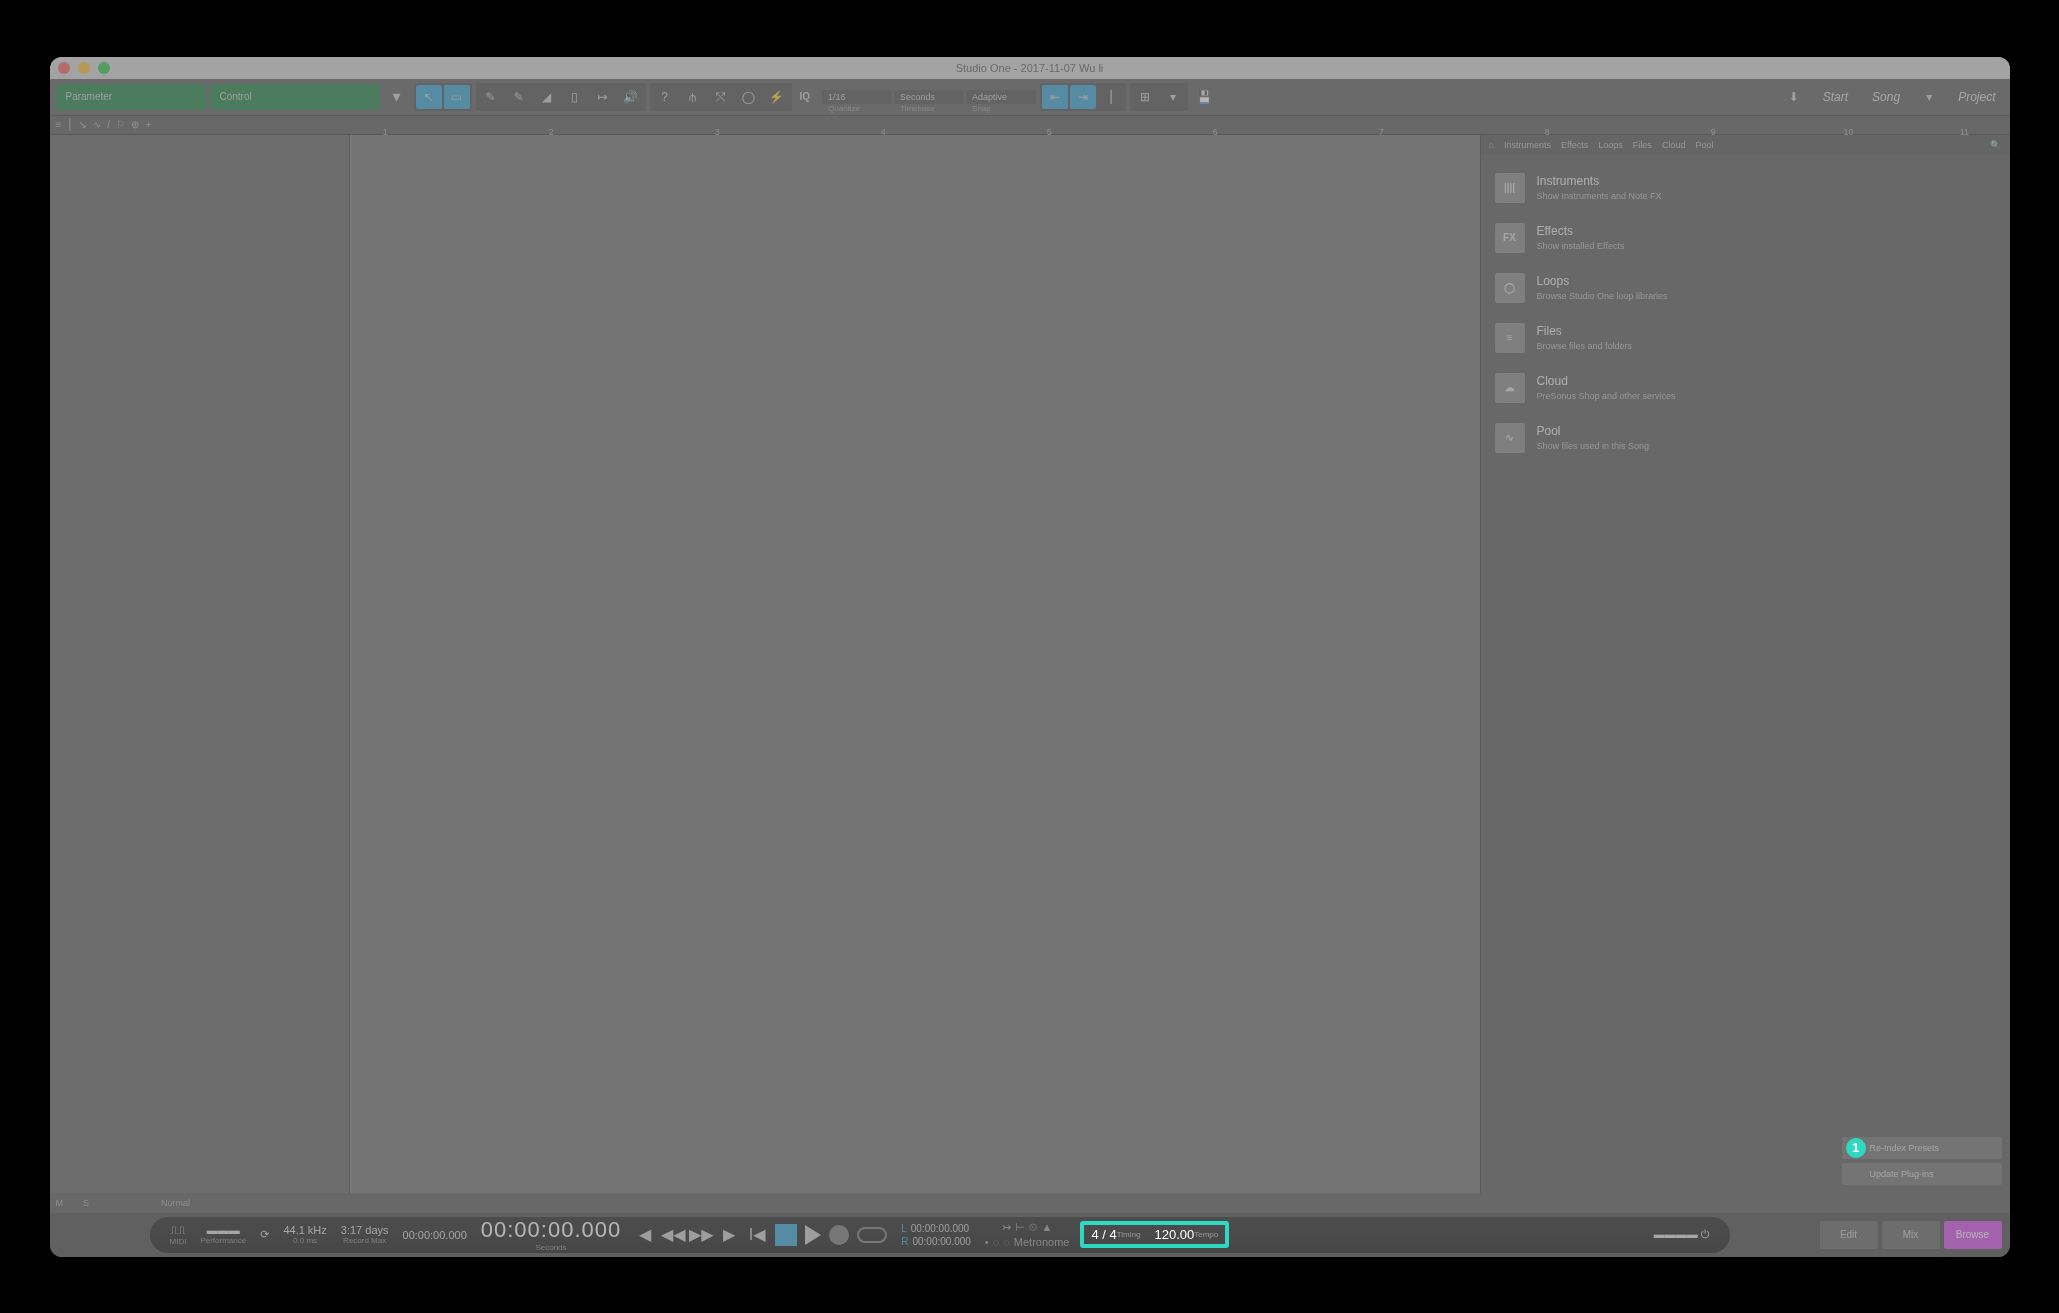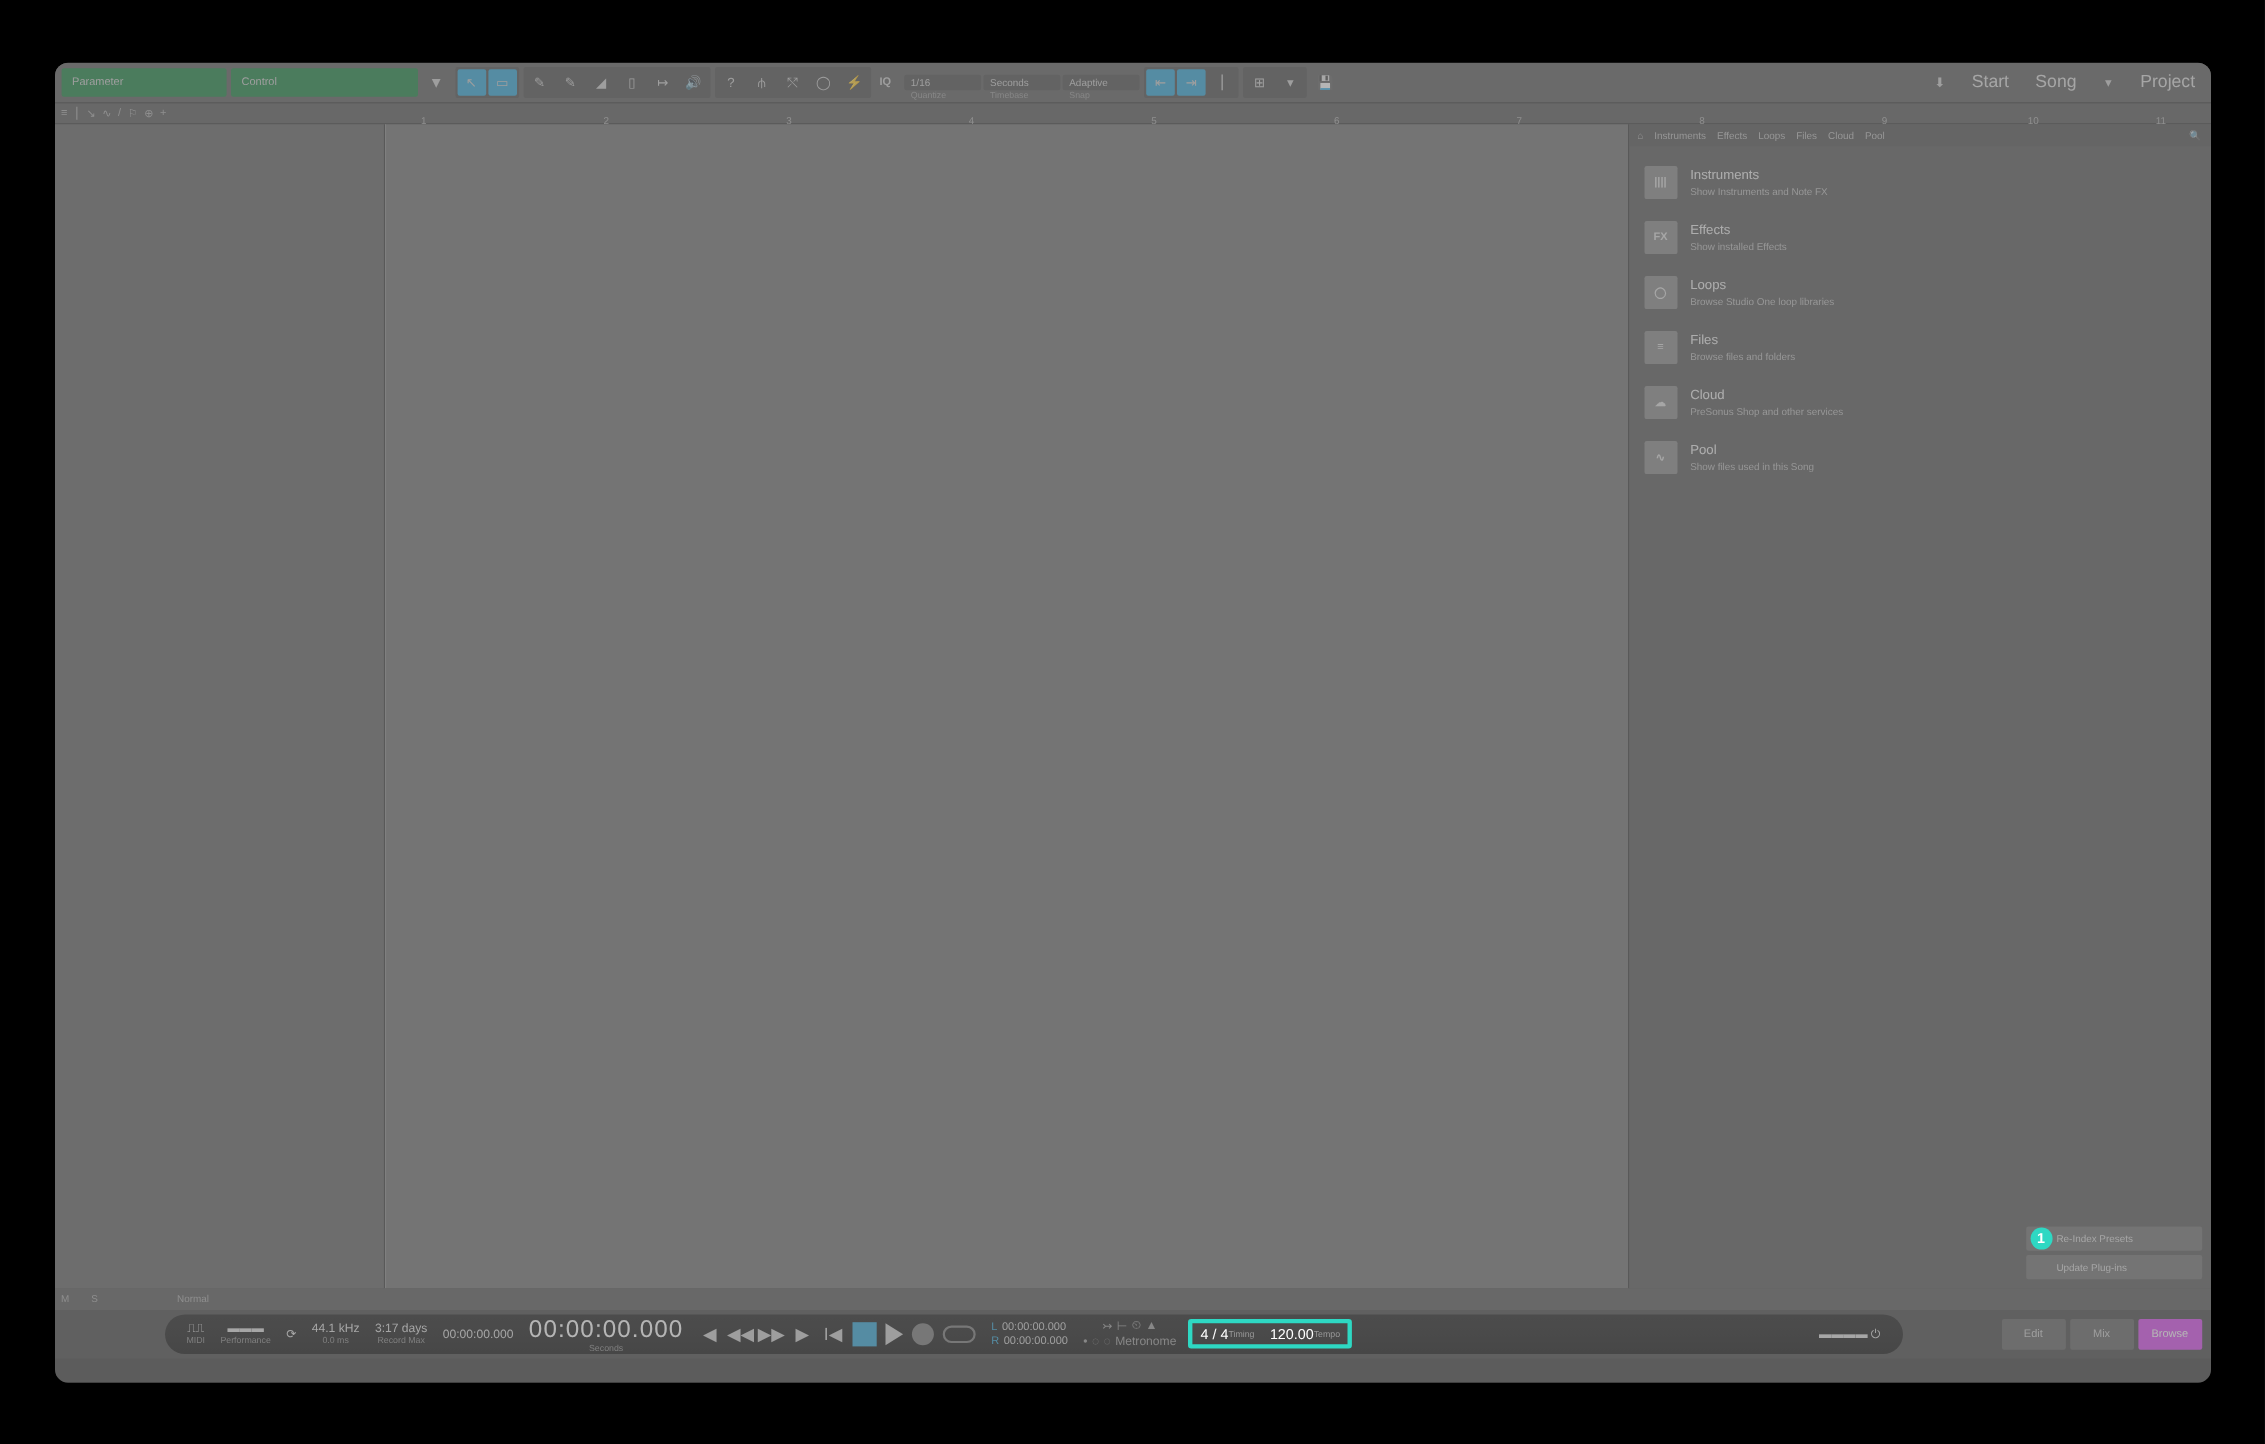--- a/index.html
+++ b/index.html
@@ -19,21 +19,21 @@
 .param-box { background: #15803d; border-radius: 2px; height: 26px; display: flex; align-items: center; padding: 0 10px; font-size: 10px; color: #ccc; }
 .param-box.w1 { width: 150px; } .param-box.w2 { width: 170px; }
 .tool-group { display: flex; gap: 2px; background: #4a4a4a; border-radius: 2px; padding: 2px; }
 .tool-btn { width: 26px; height: 24px; display: flex; align-items: center; justify-content: center; color: #ccc; border-radius: 2px; }
 .tool-btn.active { background: #2aa5d8; }
 .snap-section { display: flex; flex-direction: column; gap: 0; margin-left: 4px; margin-top: 10px; }
 .snap-row { display: flex; gap: 2px; }
 .snap-sel { background: #4a4a4a; font-size: 9px; color: #ccc; padding: 1px 6px; border-radius: 2px; height: 14px; display: flex; align-items: center; width: 70px; }
 .snap-lbl { font-size: 8px; color: #999; padding: 0 6px; width: 70px; }
 .toolbar-right { margin-left: auto; display: flex; align-items: center; gap: 8px; }
-.top-link { font-size: 16px; color: #ddd; padding: 4px 8px; }
+.top-link { font-size: 12px; color: #ddd; padding: 4px 8px; font-style: italic; }
 
 
 .ruler-row { height: 20px; background: #555; display: flex; align-items: center; border-top: 1px solid #333; border-bottom: 1px solid #333; }
 .ruler-left { width: 300px; display: flex; gap: 6px; padding: 0 6px; color: #aaa; font-size: 10px; align-items: center; }
 .ruler-main { flex: 1; position: relative; color: #aaa; font-size: 9px; }
 .ruler-tick { position: absolute; top: 2px; }
 
 
 .main { display: flex; height: calc(100% - 22px - 36px - 20px - 44px - 20px); }
 .tracks-col { width: 300px; background: #606060; border-right: 1px solid #333; }
@@ -86,20 +86,28 @@
 
 
 .ico { font-size: 12px; }
 </style>
 </head>
 <body>
 
 <div class="frame">
   <div class="dimmer"></div>
 
+  <div class="titlebar">
+    <div class="traffic">
+      <div class="tl r"></div>
+      <div class="tl y"></div>
+      <div class="tl g"></div>
+    </div>
+    <div class="title">Studio One - 2017-11-07 Wu li</div>
+  </div>
 
   <div class="toolbar">
     <div class="param-box w1">Parameter</div>
     <div class="param-box w2">Control</div>
     <div class="tool-btn">▾</div>
 
     <div class="tool-group">
       <div class="tool-btn active">
           <span class="ico">↖</span>
         </div>

